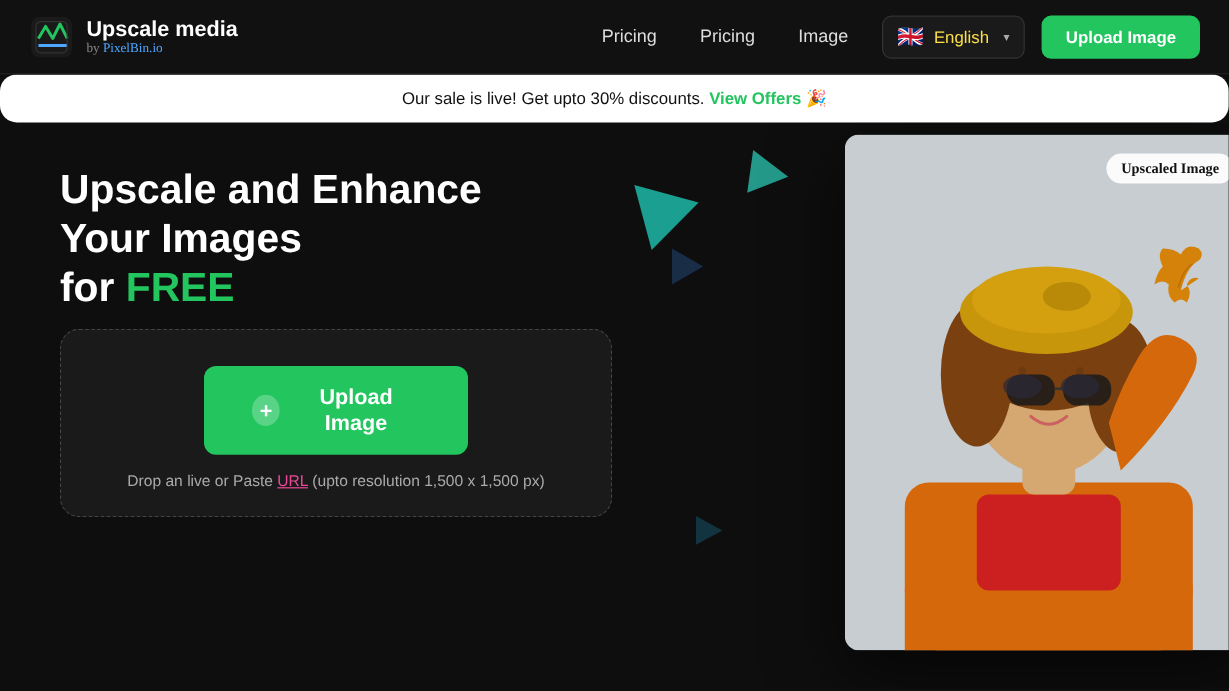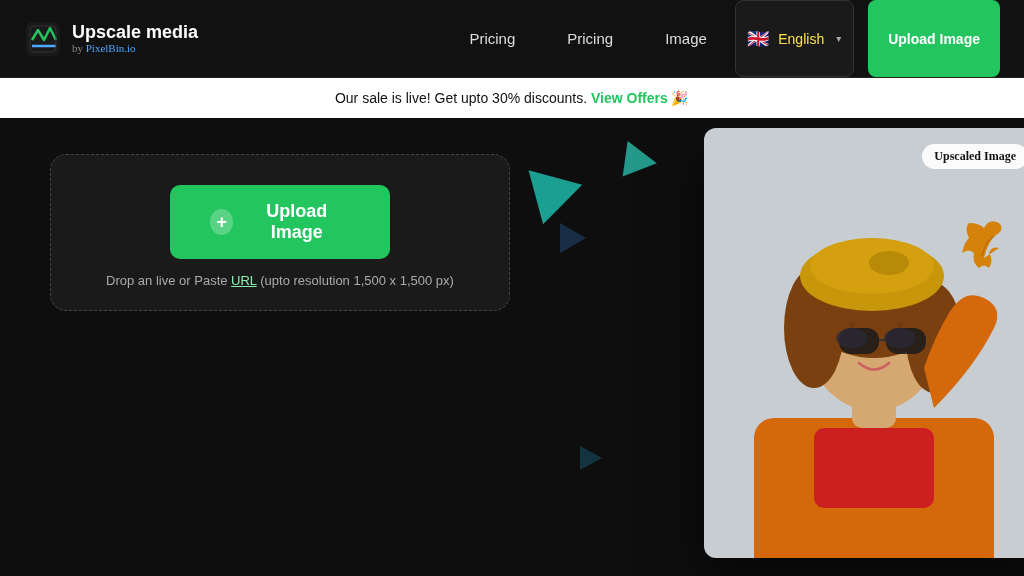--- a/index.html
+++ b/index.html
@@ -2,42 +2,43 @@
 <html><head>
   <meta charset="utf-8">
   <style>
     * { margin: 0; padding: 0; box-sizing: border-box; }
     body { font-family: -apple-system, BlinkMacSystemFont, 'Segoe UI', sans-serif; background: #0e0e0e; color: #fff; width: 1024px; height: 576px; overflow: hidden; }
 
     
     .navbar {
       background: #111;
       display: flex;
+      align-items: center;
       padding: 0 24px;
-      height: 78px;
+      height: 62px;
       border-bottom: 1px solid #222;
       position: relative;
       z-index: 10;
     }
     .logo-area {
       display: flex;
       align-items: center;
       gap: 10px;
       margin-right: auto;
     }
     .logo-icon {
       width: 38px;
       height: 38px;
     }
     .logo-text-block { display: flex; flex-direction: column; }
     .logo-title { font-size: 18px; font-weight: 700; color: #fff; line-height: 1.1; }
     .logo-sub { font-size: 11px; color: #888; font-family: Liberation Serif, serif; }
     .logo-sub span { color: #4da6ff; }
 
-    .nav-links { display: flex; align-items: center; gap: 52px; margin-right: 28px; }
+    .nav-links { display: flex; align-items: center; gap: 36px; margin-right: 28px; }
     .nav-link { color: #ddd; font-size: 15px; cursor: pointer; text-decoration: none; }
 
     .lang-select {
       display: flex; align-items: center; gap: 8px;
       background: #1a1a1a; border: 1px solid #333;
       border-radius: 8px; padding: 6px 12px; cursor: pointer; margin-right: 14px;
     }
     .flag { font-size: 18px; }
     .lang-text { font-size: 14px; color: #fde047; }
     .chevron { font-size: 10px; color: #aaa; margin-left: 4px; }
@@ -48,20 +49,21 @@
       font-weight: 600; cursor: pointer; white-space: nowrap;
     }
 
     
     .banner {
       background: #fff;
       text-align: center;
       padding: 12px;
       font-size: 14px;
       color: #111;
+      border-radius: 14px;
     }
     .banner-link { color: #22c55e; font-weight: 600; cursor: pointer; text-decoration: none; }
 
     
     .main {
       display: flex;
       height: calc(576px - 62px - 42px);
       position: relative;
       overflow: hidden;
     }
@@ -124,21 +126,21 @@
       border-radius: 50%;
       display: flex; align-items: center; justify-content: center;
       font-size: 18px; font-weight: 700;
     }
     .drop-hint {
       font-size: 13px;
       color: #aaa;
       text-align: center;
     }
     .drop-hint .url-link {
-      color: #86efac;
+      color: #ec4899;
       text-decoration: underline;
       cursor: pointer;
     }
 
     
     .right-section {
       flex: 1;
       position: relative;
       overflow: hidden;
       font-family: Liberation Serif, serif;
@@ -205,20 +207,24 @@
 
 <div class="banner">
   <span>Our sale is live! Get upto 30% discounts.</span>
   <a class="banner-link">View Offers</a>
   <span>🎉</span>
 </div>
 
 <div class="main">
 
   <div class="left-section">
+    <h1 class="hero-title">
+      <span>Upscale and Enhance Your Images</span><br>
+      <span>for </span><span class="hero-free">FREE</span>
+    </h1>
 
     <div class="upload-box">
       <button class="upload-btn-main">
         <span class="plus-icon">+</span>
         <span>Upload Image</span>
       </button>
       <p class="drop-hint">
         <span>Drop an live or Paste </span><span class="url-link">URL</span><span> (upto resolution 1,500 x 1,500 px)</span>
       </p>
     </div>

